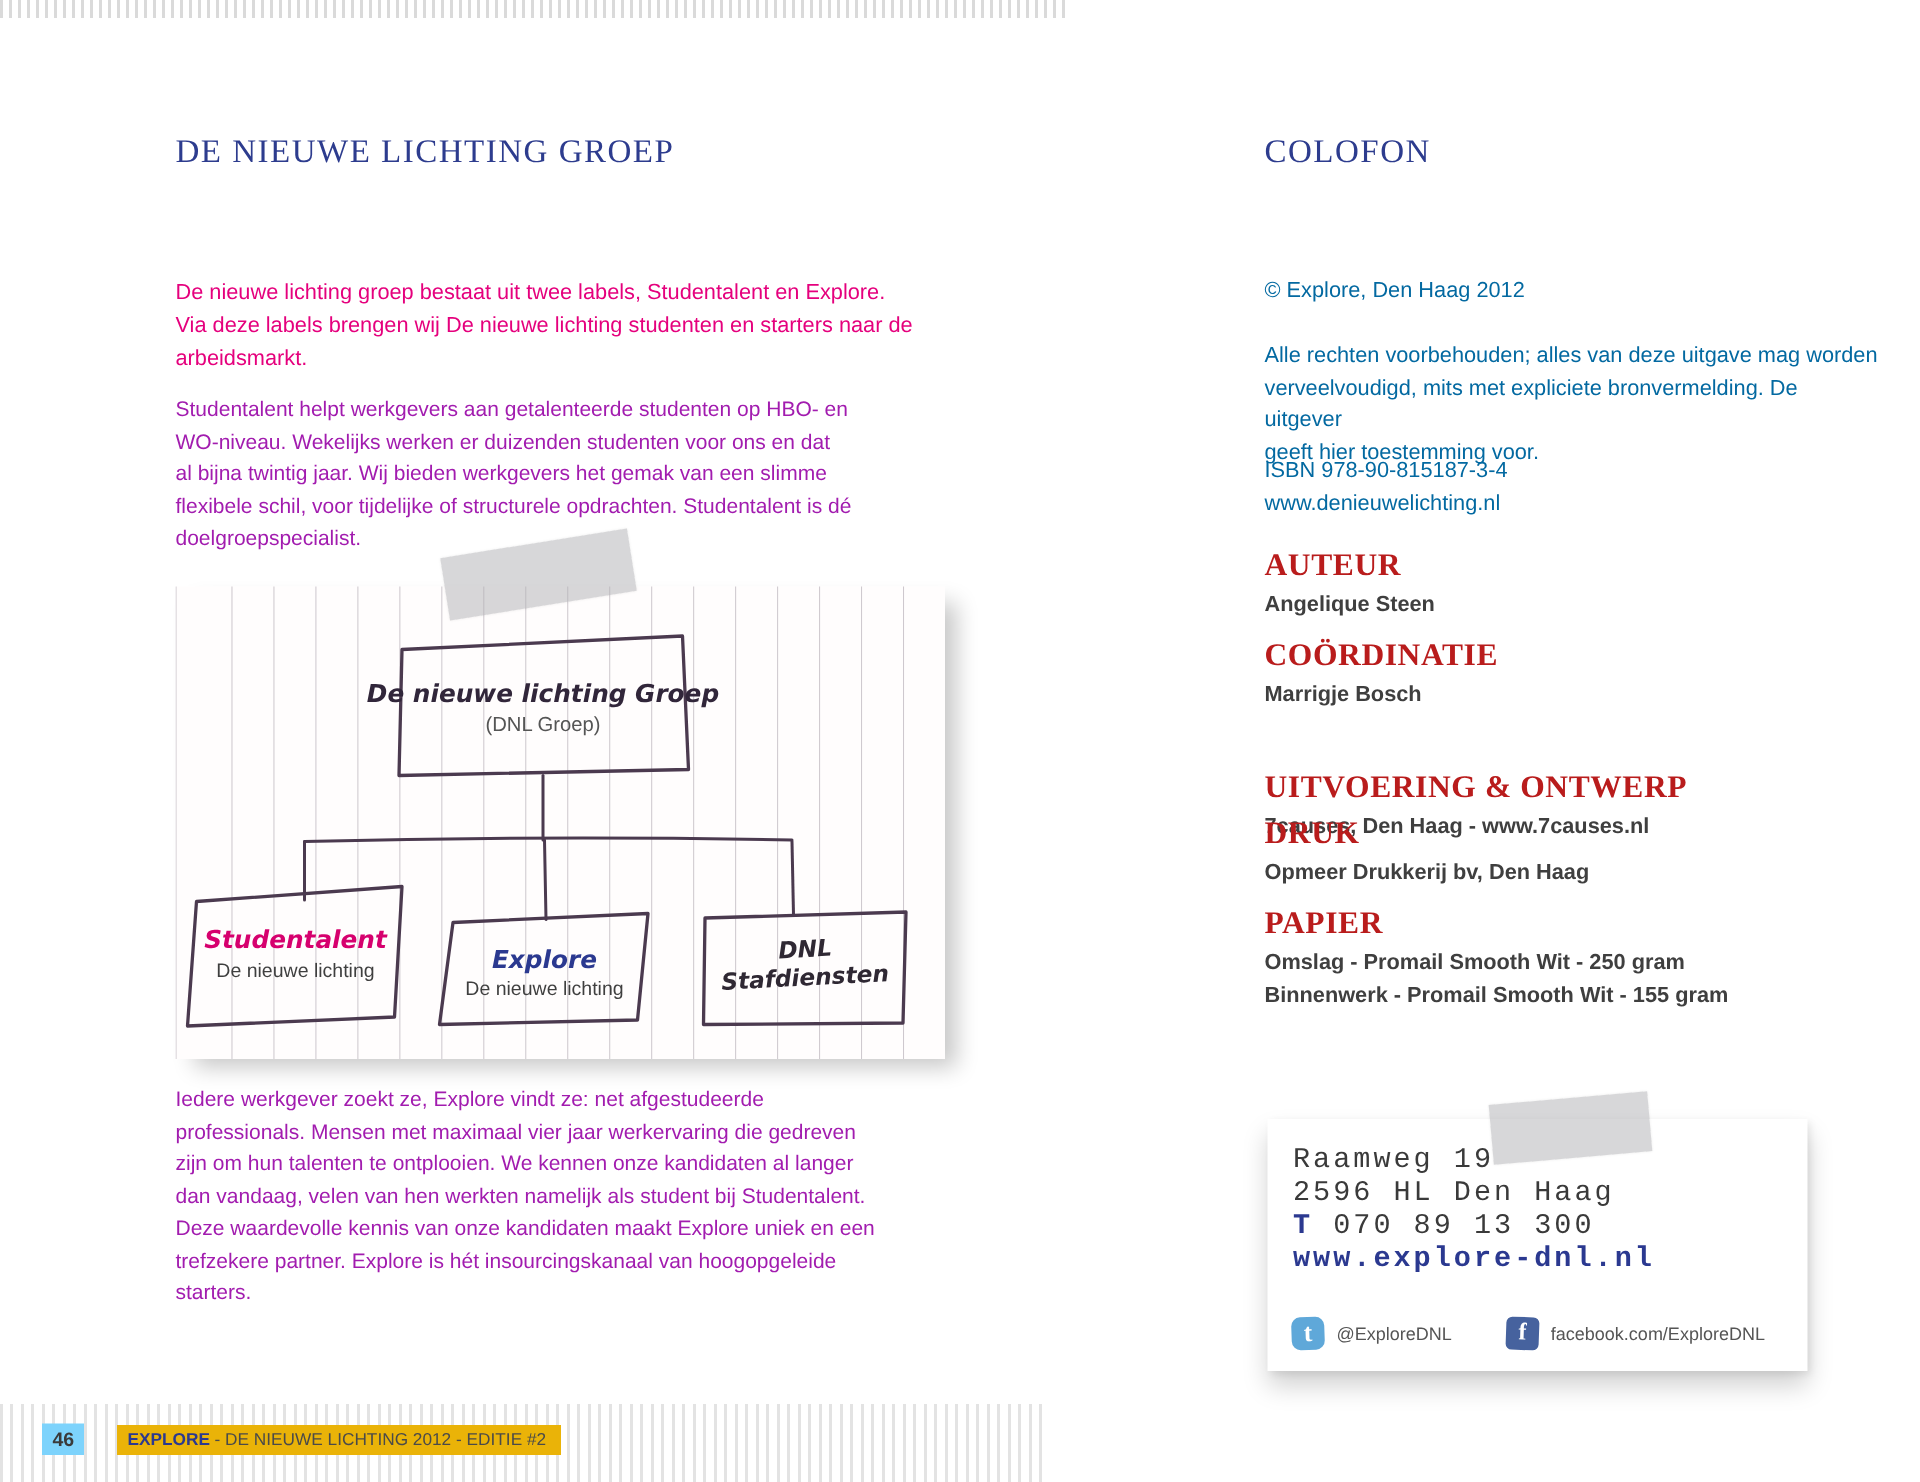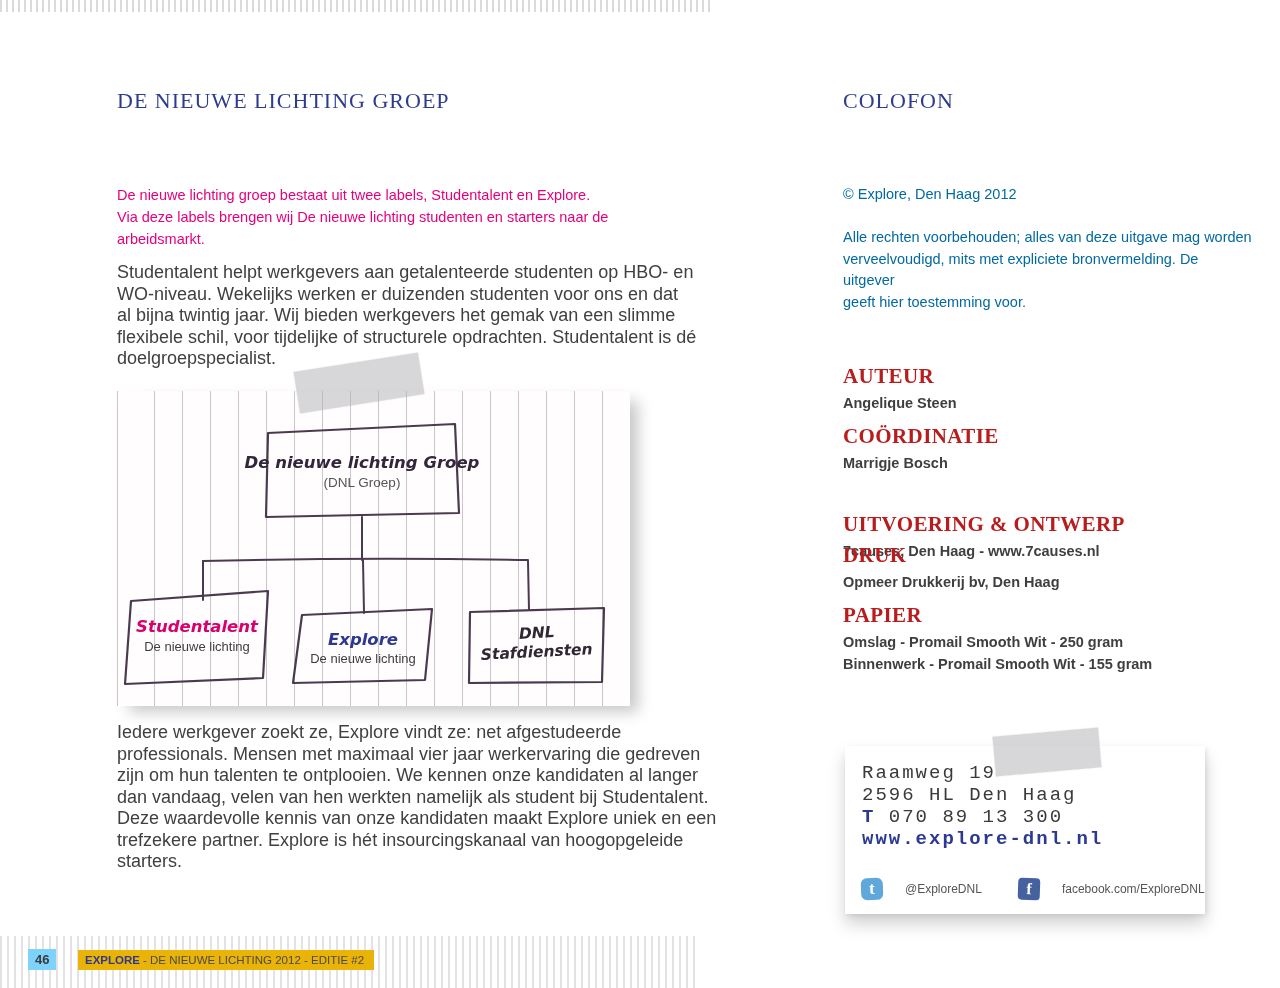--- a/index.html
+++ b/index.html
@@ -24,21 +24,21 @@
   }
   #left-title  { left:117px; top:88px; }
   #right-title { left:843px; top:88px; }
 
   .pre { white-space:pre-line; }
 
   .intro {
     position:absolute; left:117px; top:184px;
     font-size:14.5px; line-height:22px; color:#e5007d;
   }
-  .body-par { position:absolute; font-size:18px; line-height:21.5px; color:#404040; }
+  .body-par { position:absolute; font-size:14px; line-height:21.5px; color:#a21caf; }
   #para1 { left:117px; top:262px; }
   #para2 { left:117px; top:722px; }
 
   
   .paper {
     position:absolute; left:117px; top:391px; width:513px; height:315px;
     background-color:#fffdfd;
     background-image:repeating-linear-gradient(90deg, rgba(0,0,0,0) 0 27px, #ccc6cc 27px 28px);
     background-position:10px 0;
     box-shadow:10px 8px 14px -2px rgba(0,0,0,0.22);
@@ -82,21 +82,21 @@
   .social {
     position:absolute; left:16px; bottom:14px; display:flex; align-items:center;
     font-size:12px; color:#555555;
   }
   .icon-badge {
     width:22px; height:22px; display:flex; align-items:center; justify-content:center;
     color:#ffffff; font-weight:bold; font-family:"Liberation Serif", serif;
   }
   .tw { background:#5fa8d9; border-radius:6px; font-size:17px; transform:rotate(-2deg); }
   .fb { background:#46629e; border-radius:4px; font-size:16px; transform:rotate(2deg); }
-  .social .label { margin-left:22px; }
+  .social .label { margin-left:8px; }
   .social .gap { width:36px; }
 
   
   .page-num {
     position:absolute; left:28px; top:949px; font-size:13px; font-weight:bold;
     color:#3a3a3a; background:#7dd3fc; padding:3px 7px;
   }
   .footer-label {
     position:absolute; left:78px; top:950px; font-size:11.5px; color:#4a4a4a;
     background:#eab308; padding:4px 10px 4px 7px; white-space:nowrap;
@@ -162,20 +162,22 @@
 starters.</p>
 
   <h1 class="page-title" id="right-title">COLOFON</h1>
 
   <p class="r-col" id="copyright">© Explore, Den Haag 2012</p>
 
   <p class="r-col pre" id="rights">Alle rechten voorbehouden; alles van deze uitgave mag worden
 verveelvoudigd, mits met expliciete bronvermelding. De uitgever
 geeft hier toestemming voor.</p>
 
+  <p class="r-col pre" id="isbn-block">ISBN 978-90-815187-3-4
+www.denieuwelichting.nl</p>
 
   <div class="section" id="sec-0">
     <div class="sec-label">AUTEUR</div>
     <div class="sec-value pre">Angelique Steen</div>
   </div>
   <div class="section" id="sec-1">
     <div class="sec-label">COÖRDINATIE</div>
     <div class="sec-value pre">Marrigje Bosch</div>
   </div>
   <div class="section" id="sec-2">

